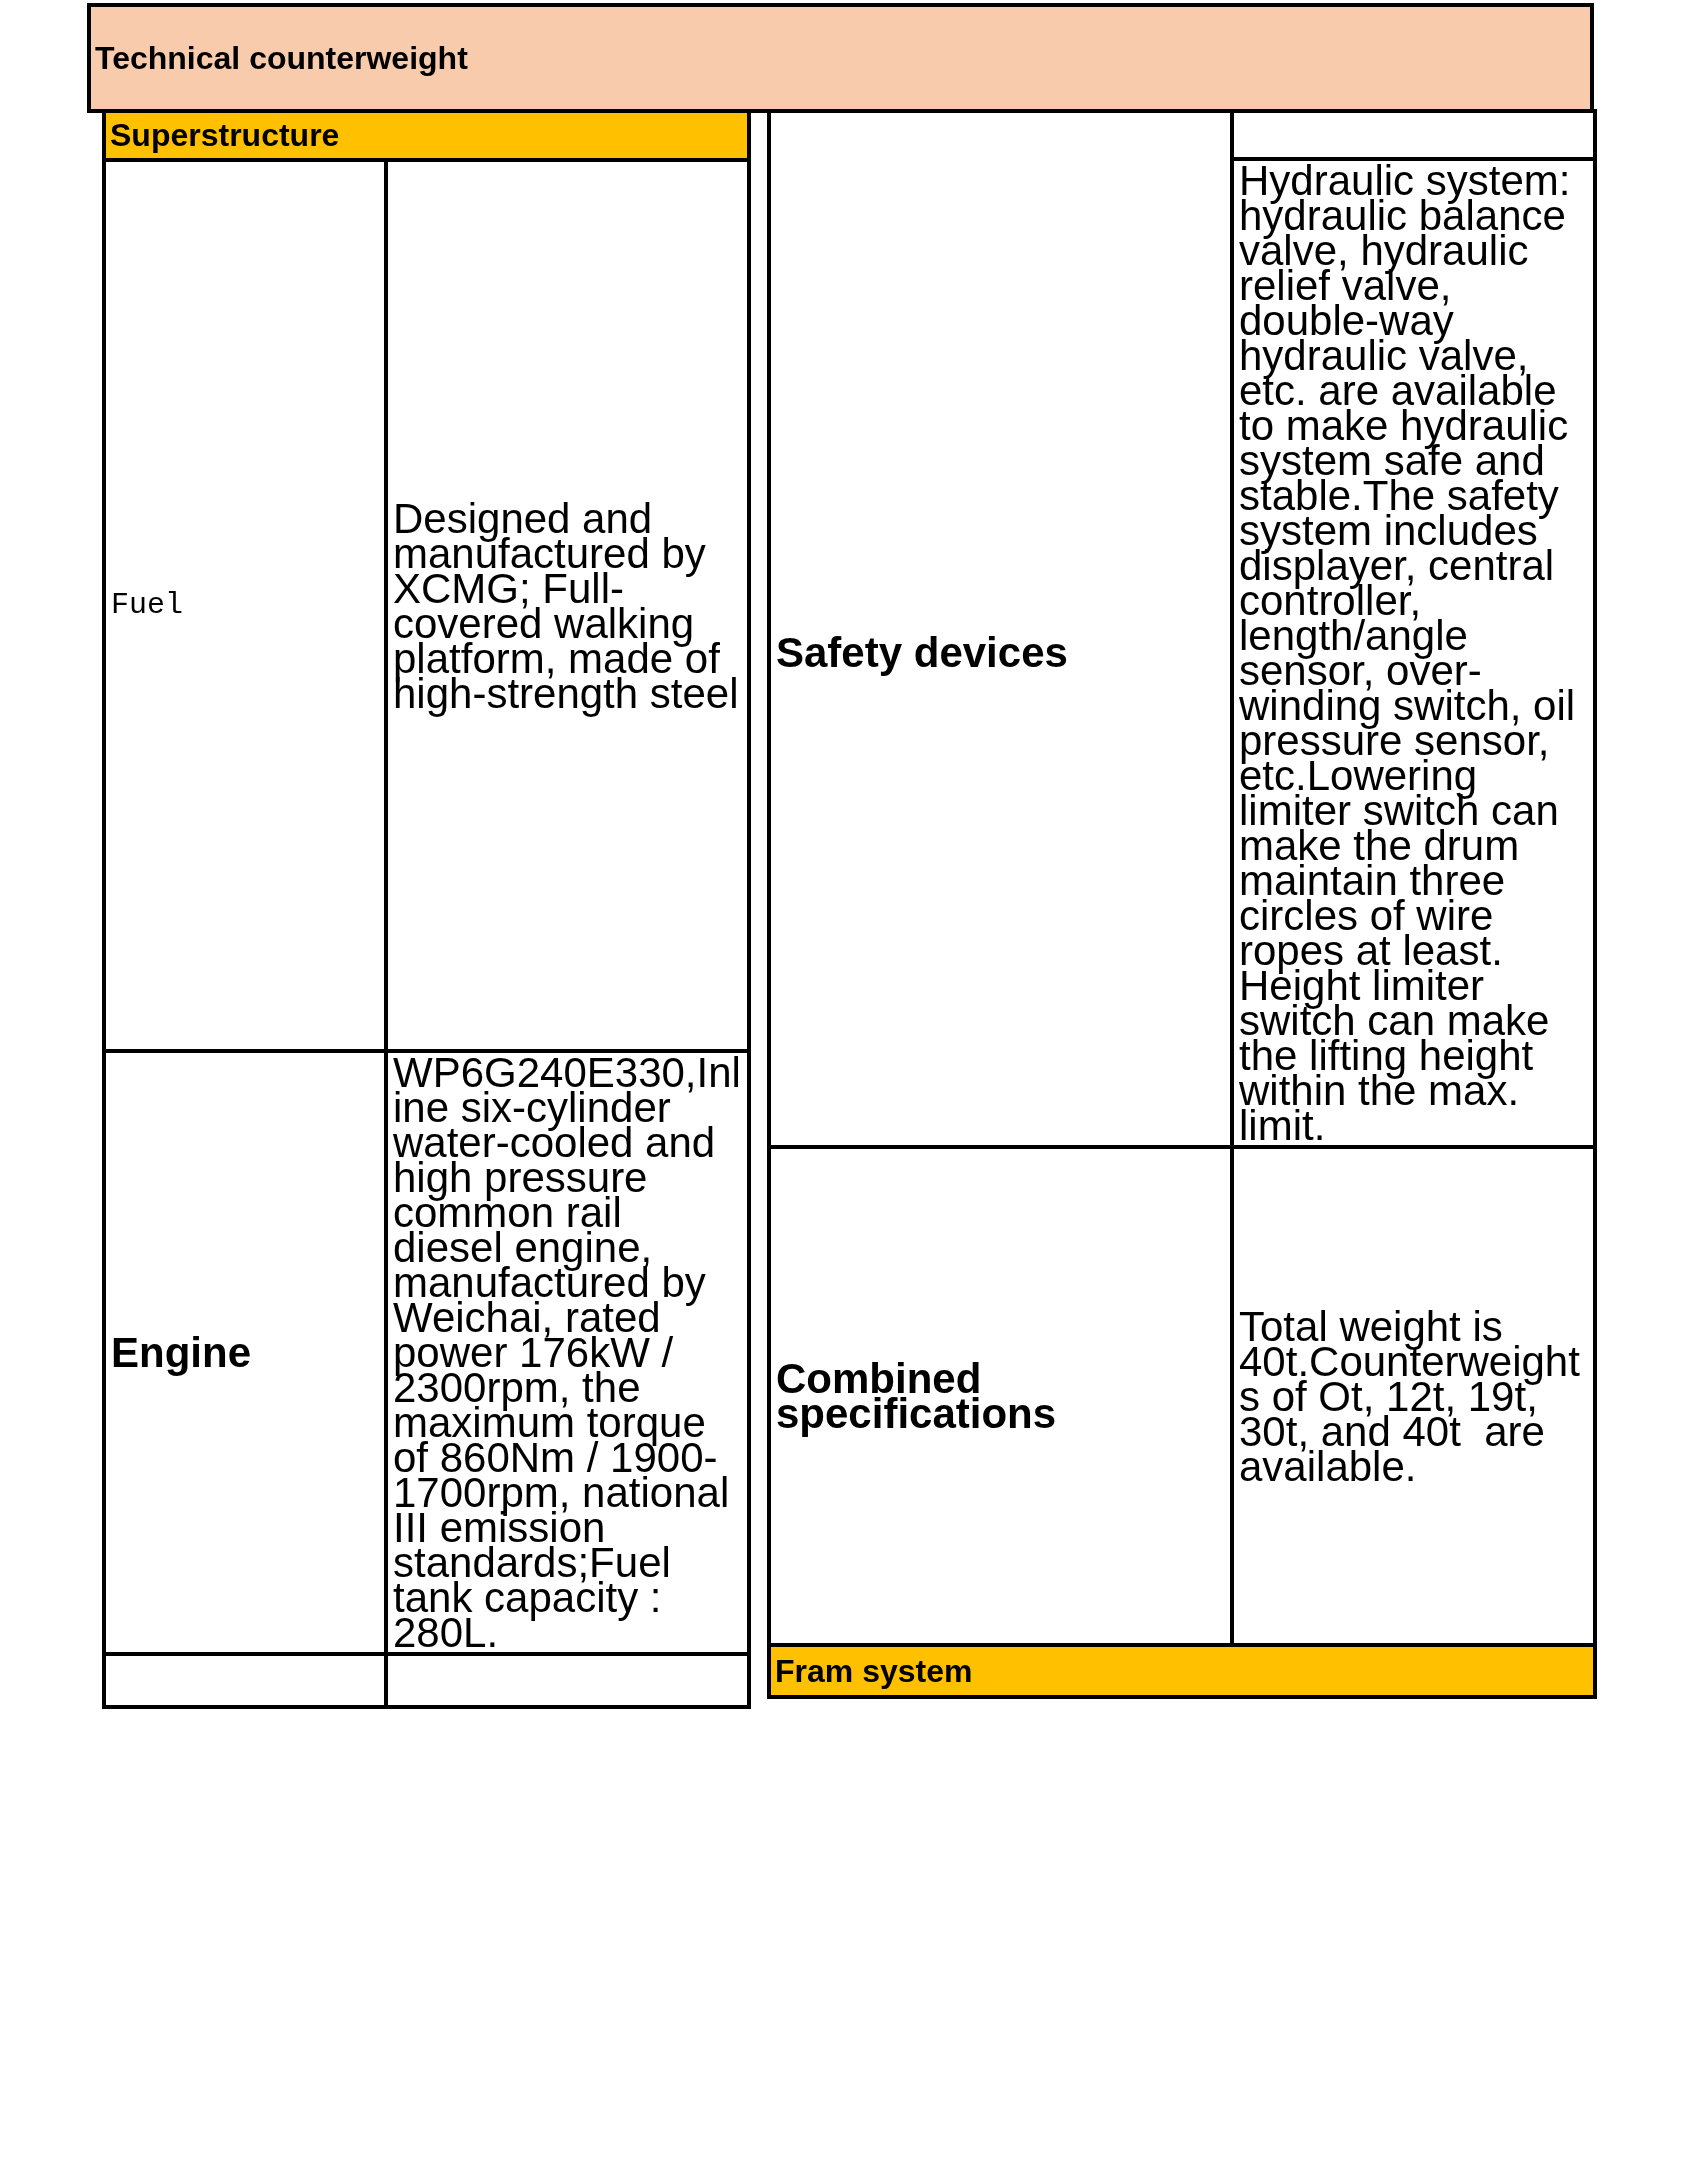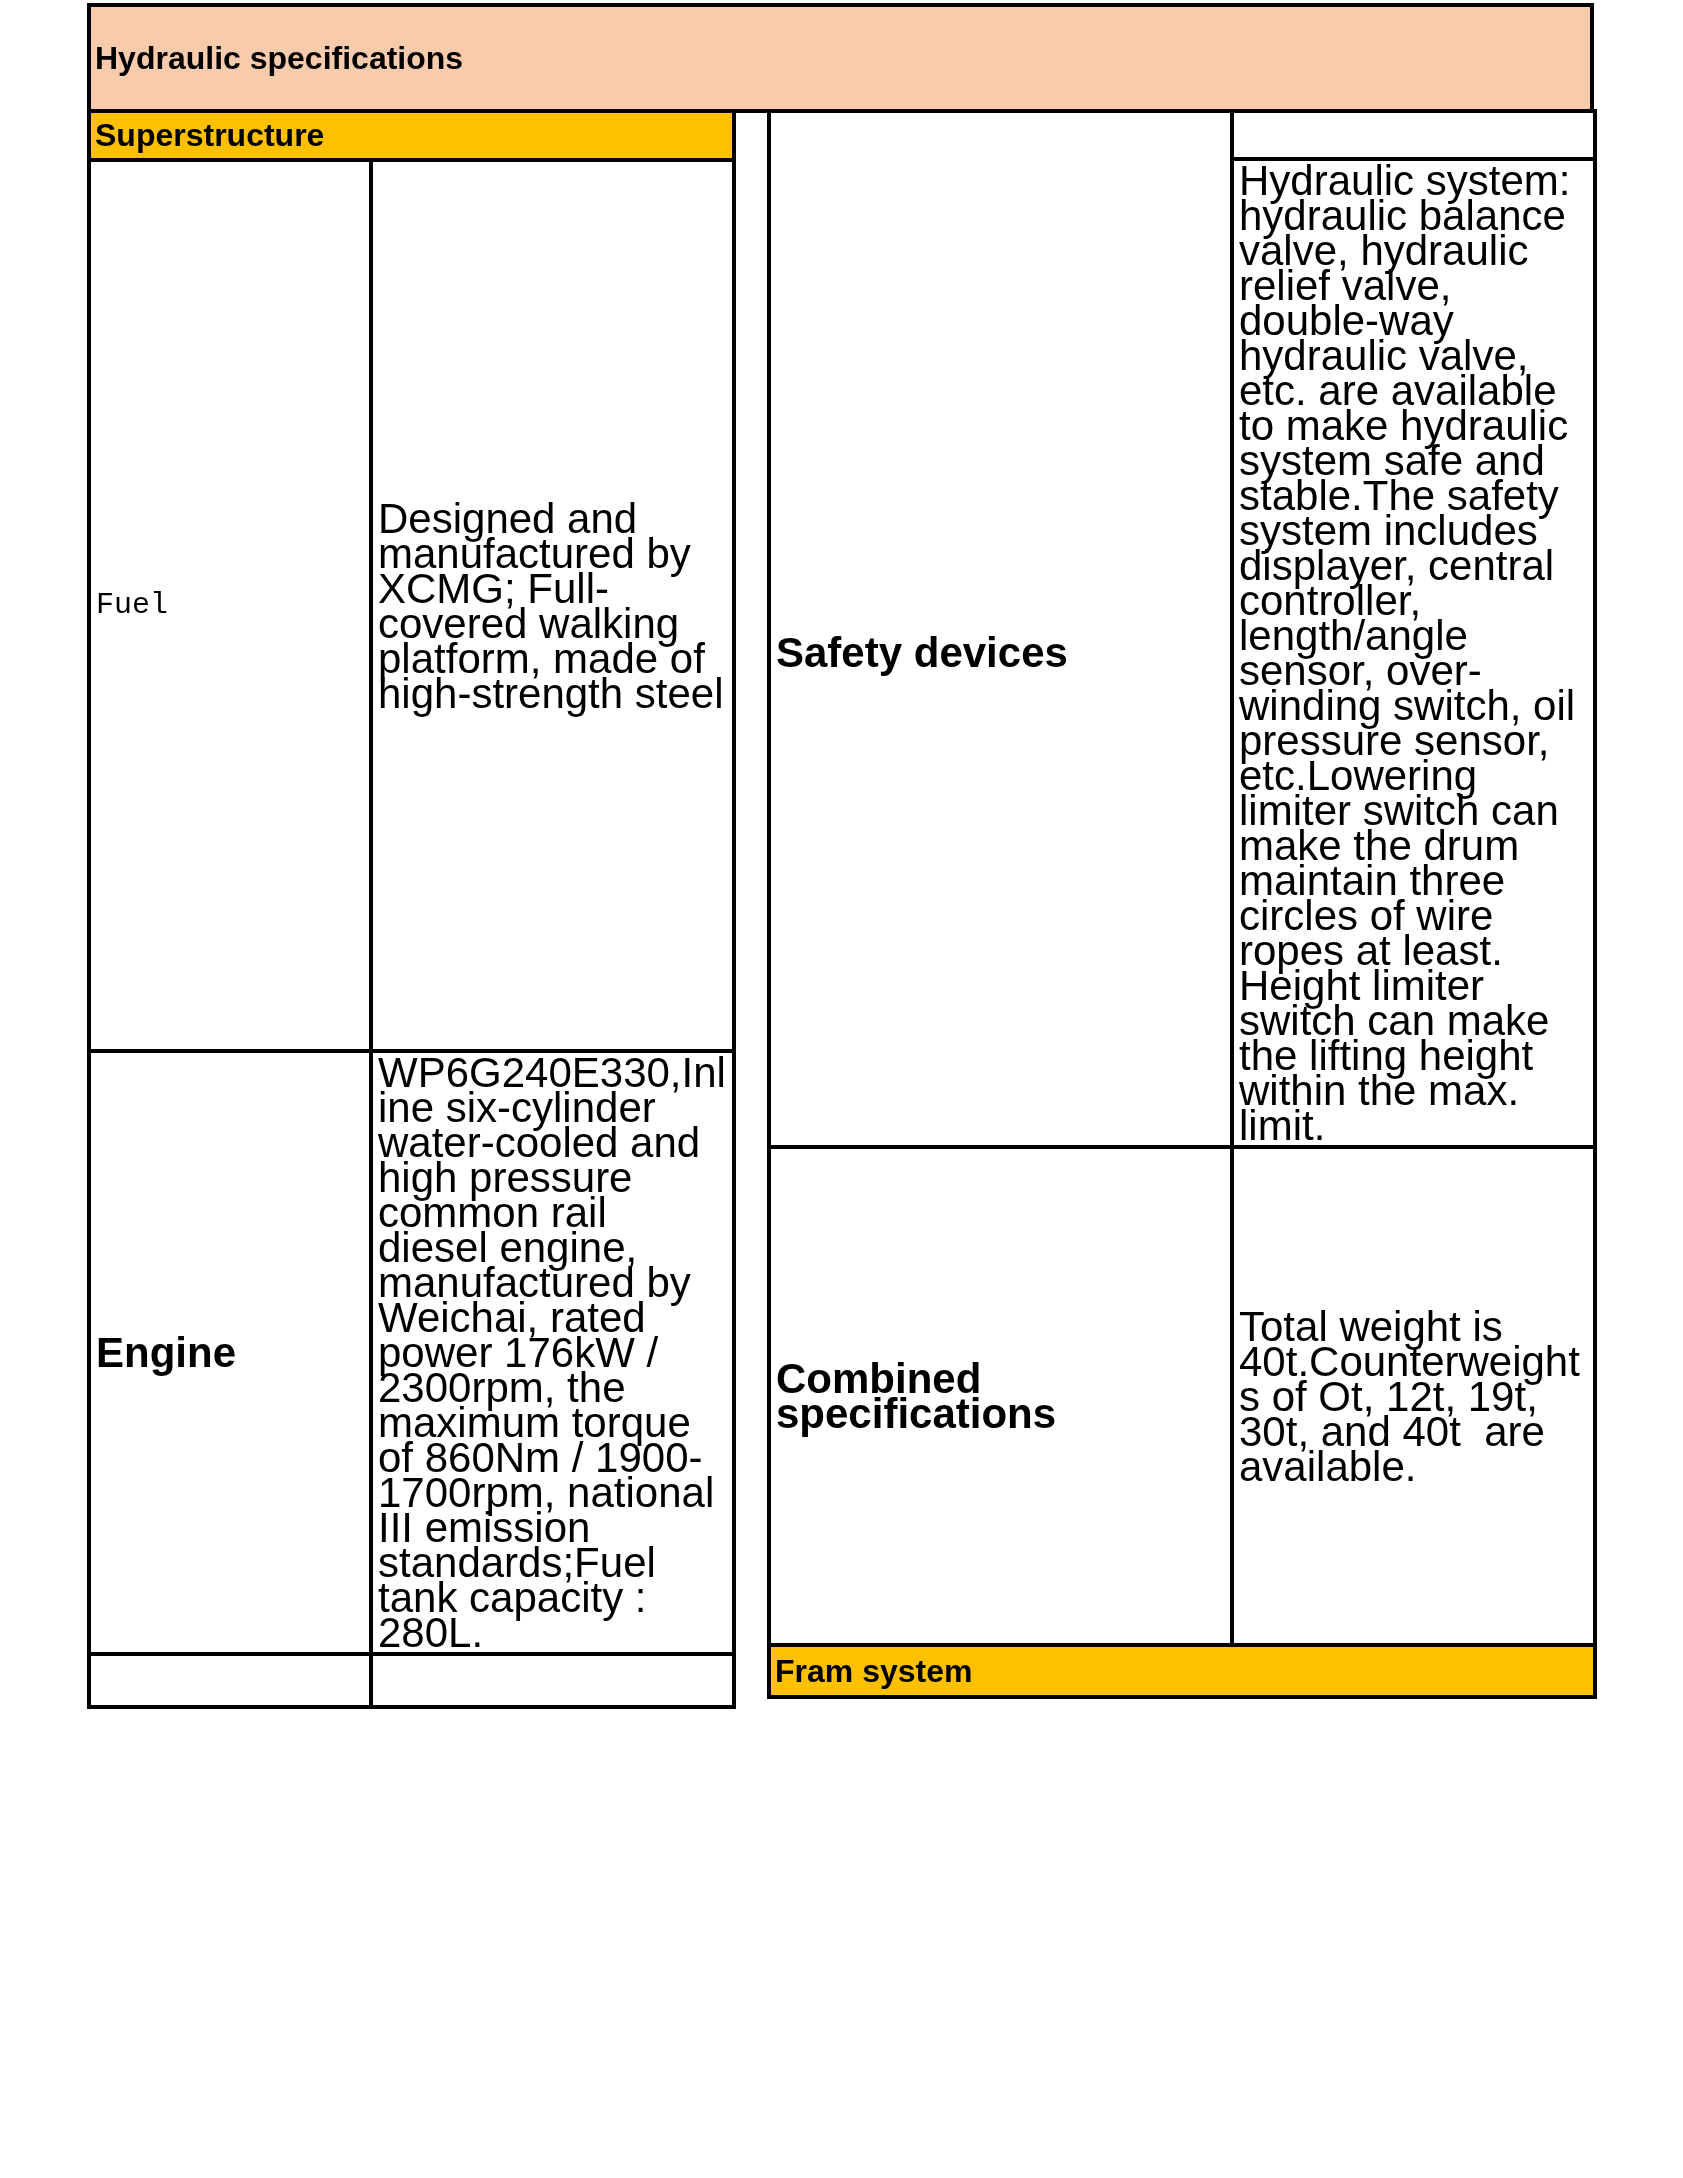--- a/index.html
+++ b/index.html
@@ -25,21 +25,21 @@
     padding-left: 4px;
     font-size: 32px;
     font-weight: bold;
   }
   table.tbl {
     position: absolute;
     top: 109px;
     border-collapse: collapse;
     table-layout: fixed;
   }
-  table.tbl.left  { left: 87px;  width: 645px; }
+  table.tbl.left  { left: 102px;  width: 645px; }
   table.tbl.right { left: 767px; width: 827px; }
   col.c1l { width: 282px; }
   col.c1r { width: 463px; }
   col.c2  { width: 363px; }
   .tbl td {
     border: 4px solid #000000;
     padding: 2px 5px;
     font-size: 42px;
     line-height: 35px;
     vertical-align: middle;
@@ -69,21 +69,21 @@
   .rt-foot td    { height: 44px; }
   
   td.safety-label { padding-top: 48px; }
 </style>
 </head>
 <body>
 
 <div class="page">
 
   <div class="title-bar">
-    <span>Hydraulic specifications</span>
+    <span>Technical counterweight</span>
   </div>
 
   <table class="tbl left">
     <colgroup>
         <col class="c1l">
         <col class="c2">
       </colgroup>
     <tbody>
       <tr class="lt-head">
         <td colspan="2" class="section">Superstructure</td>

